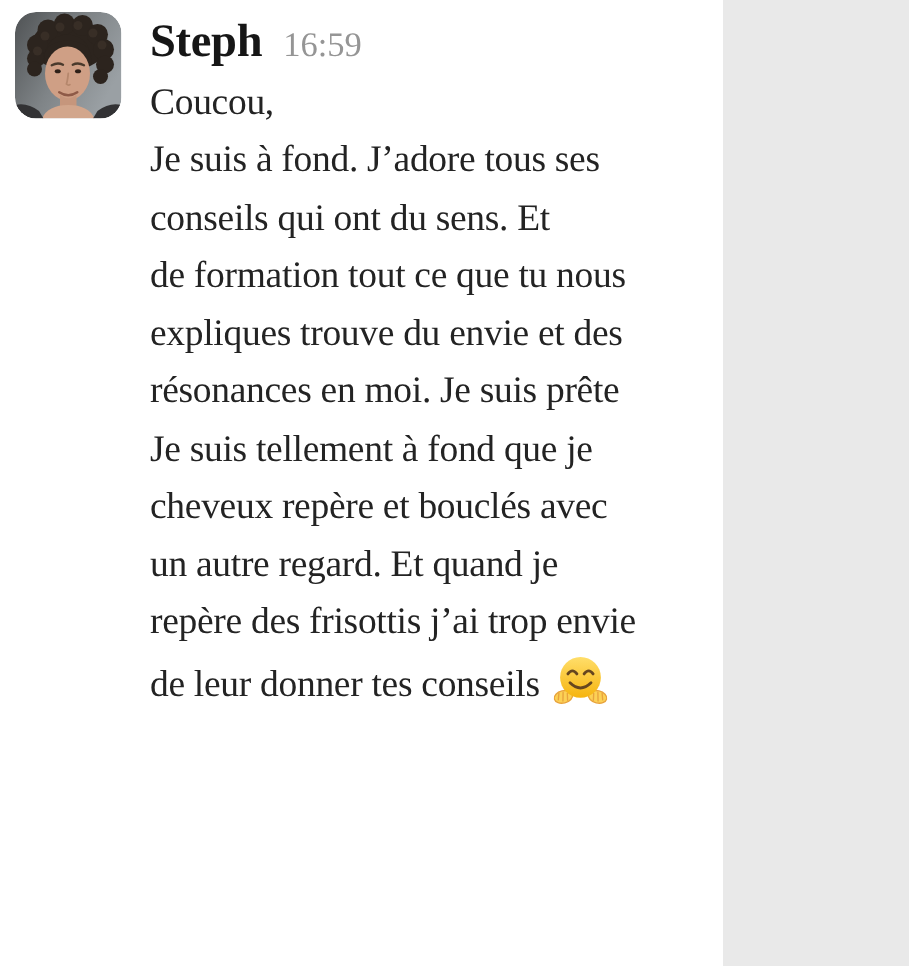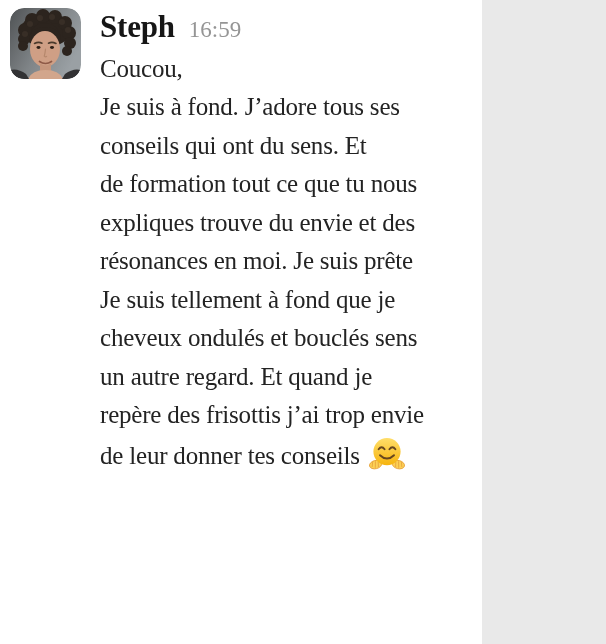--- a/index.html
+++ b/index.html
@@ -145,21 +145,21 @@
         <span class="timestamp">16:59</span>
       </div>
       <div class="msg-body">
           <div class="msg-line">Coucou,</div>
           <div class="msg-line">Je suis à fond. J’adore tous ses</div>
           <div class="msg-line">conseils qui ont du sens. Et</div>
           <div class="msg-line">de formation tout ce que tu nous</div>
           <div class="msg-line">expliques trouve du envie et des</div>
           <div class="msg-line">résonances en moi. Je suis prête</div>
           <div class="msg-line">Je suis tellement à fond que je</div>
-          <div class="msg-line">cheveux ondulés et bouclés sens</div>
+          <div class="msg-line">cheveux repère et bouclés avec</div>
           <div class="msg-line">un autre regard. Et quand je</div>
           <div class="msg-line">repère des frisottis j’ai trop envie</div>
           <div class="msg-line">de leur donner tes conseils <span class="emoji">
   <svg viewBox="0 0 36 36" width="36" height="36" aria-hidden="true">
     <defs>
       <linearGradient id="hugFaceGrad" x1="0" y1="0" x2="0" y2="1">
         <stop offset="0" stop-color="#ffde6a"></stop>
         <stop offset="1" stop-color="#f6b40e"></stop>
       </linearGradient>
     </defs>

